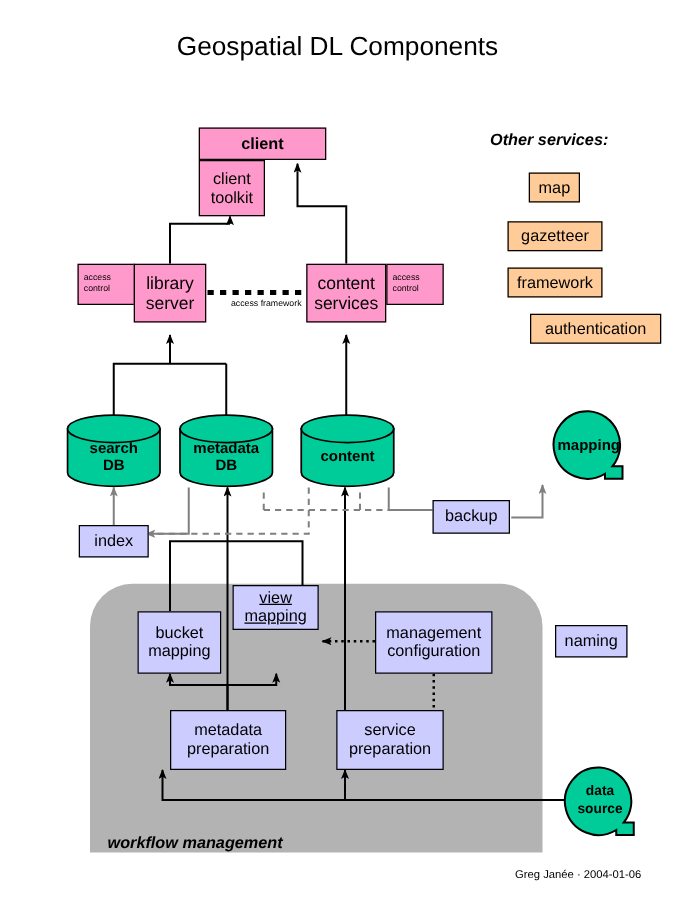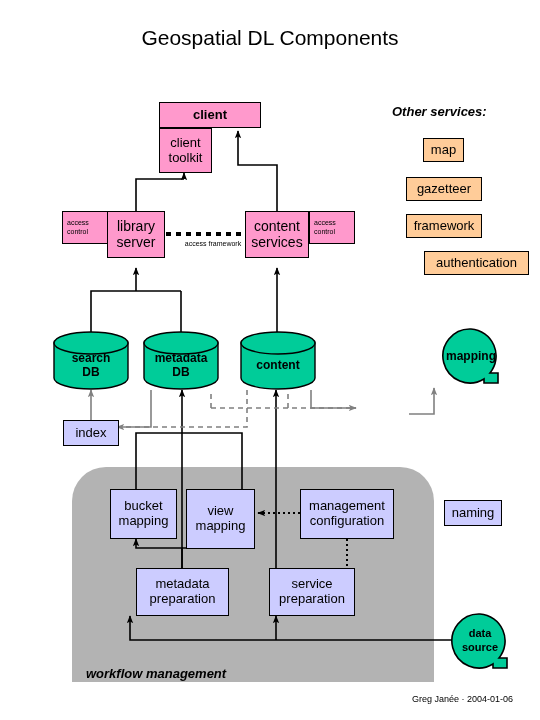--- a/index.html
+++ b/index.html
@@ -274,27 +274,30 @@
     <svg viewBox="0 0 62 62" width="62" height="62" xmlns="http://www.w3.org/2000/svg">
       <path d="M31,2 A27,27 0 1 0 44,52 L44,56 L58,56 L58,46 L50,46 A27,27 0 0 0 31,2 Z" fill="#00cc99" stroke="#000" stroke-width="1.6"></path>
     </svg>
     <div class="reel-label" style="top:22px; font-size:12px;">mapping</div>
   </div>
 
   <div class="node lav" style="left:63px; top:420px; width:56px; height:26px; font-size:13px;">
     <span>index</span>
   </div>
 
+  <div class="node lav" style="left:346px; top:400px; width:62px; height:27px; font-size:13px;">
+    <span>backup</span>
+  </div>
 
   <div class="node lav" style="left:110px; top:489px; width:67px; height:50px; font-size:13px;">
     <span>bucket</span>
     <span>mapping</span>
   </div>
 
-  <div class="node lav" style="left:186px; top:489px; width:69px; height:60px; font-size:13px;">
+  <div class="node lav" style="left:186px; top:468px; width:69px; height:36px; font-size:13px;text-decoration:underline;">
     <span>view</span>
     <span>mapping</span>
   </div>
 
   <div class="node lav" style="left:300px; top:489px; width:94px; height:50px; font-size:13px;">
     <span>management</span>
     <span>configuration</span>
   </div>
 
   <div class="node lav" style="left:136px; top:568px; width:93px; height:48px; font-size:13px;">

